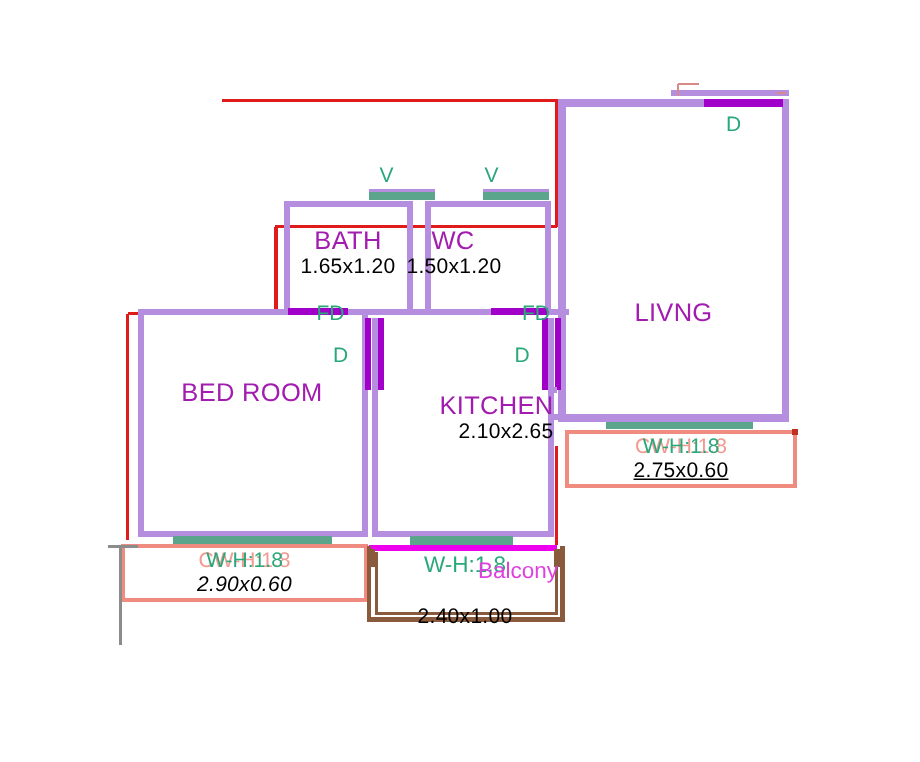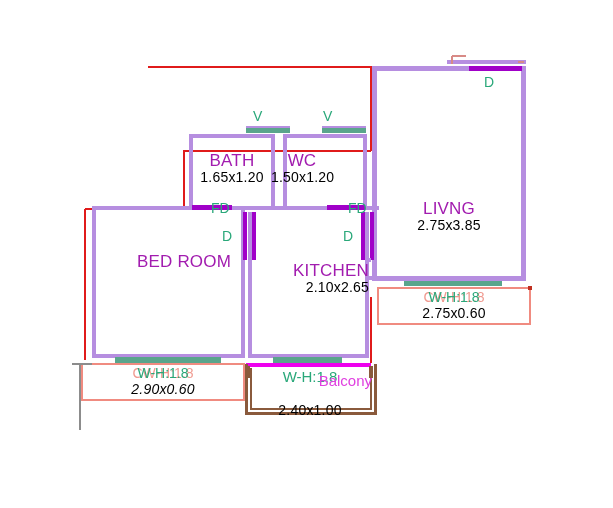--- a/index.html
+++ b/index.html
@@ -193,24 +193,23 @@
     <div class="room-dim">1.65x1.20</div>
   </div>
 
   <div class="room-label" style="left:271px; top:152px; width:62px;">
     <div class="room-name">WC</div>
     <div class="room-dim">1.50x1.20</div>
   </div>
 
   <div class="room-label" style="left:374px; top:152px; width:150px;margin-top:48px;">
     <div class="room-name">LIVNG</div>
-    <div class="room-dim">2.75x3.85</div>
-  </div>
-
-  <div class="room-label" style="left:92px; top:253px; width:152px;margin-left:16px;">
+  </div>
+
+  <div class="room-label" style="left:92px; top:253px; width:152px;">
     <div class="room-name">BED ROOM</div>
   </div>
 
   <div class="room-label" style="left:249px; top:262px; width:120px;text-align:right;">
     <div class="room-name">KITCHEN</div>
     <div class="room-dim">2.10x2.65</div>
   </div>
 
   <div class="tag tag-green" style="left:253px; top:108px;">V</div>
   <div class="tag tag-green" style="left:323px; top:108px;">V</div>
@@ -218,21 +217,21 @@
   <div class="tag tag-green" style="left:348px; top:200px;">FD</div>
   <div class="tag tag-green" style="left:222px; top:228px;">D</div>
   <div class="tag tag-green" style="left:343px; top:228px;">D</div>
   <div class="tag tag-green" style="left:484px; top:74px;">D</div>
 
   <div style="position:absolute; left:378px; top:289px; width:152px; text-align:center;">
     <div class="overlap-wrap" style="left:0; top:0; width:152px; height:17px;">
       <span class="tag-salmon" style="left:0; width:152px; text-align:center; font-size:14px;">CW-H:1.8</span>
       <span class="tag-green" style="left:0; width:152px; text-align:center; font-size:14px;">W-H:1.8</span>
     </div>
-    <div class="room-dim" style="margin-top:16px;">2.75x0.60</div>
+    <div class="room-dim" style="margin-top:16px;text-decoration:underline;">2.75x0.60</div>
   </div>
 
   <div style="position:absolute; left:82px; top:365px; width:162px; text-align:center;">
     <div class="overlap-wrap" style="left:0; top:0; width:162px; height:17px;">
       <span class="tag-salmon" style="left:0; width:162px; text-align:center; font-size:14px;">CW-H:1.8</span>
       <span class="tag-green" style="left:0; width:162px; text-align:center; font-size:14px;">W-H:1.8</span>
     </div>
     <div class="room-dim" style="margin-top:16px;font-style:italic;">2.90x0.60</div>
   </div>
 

